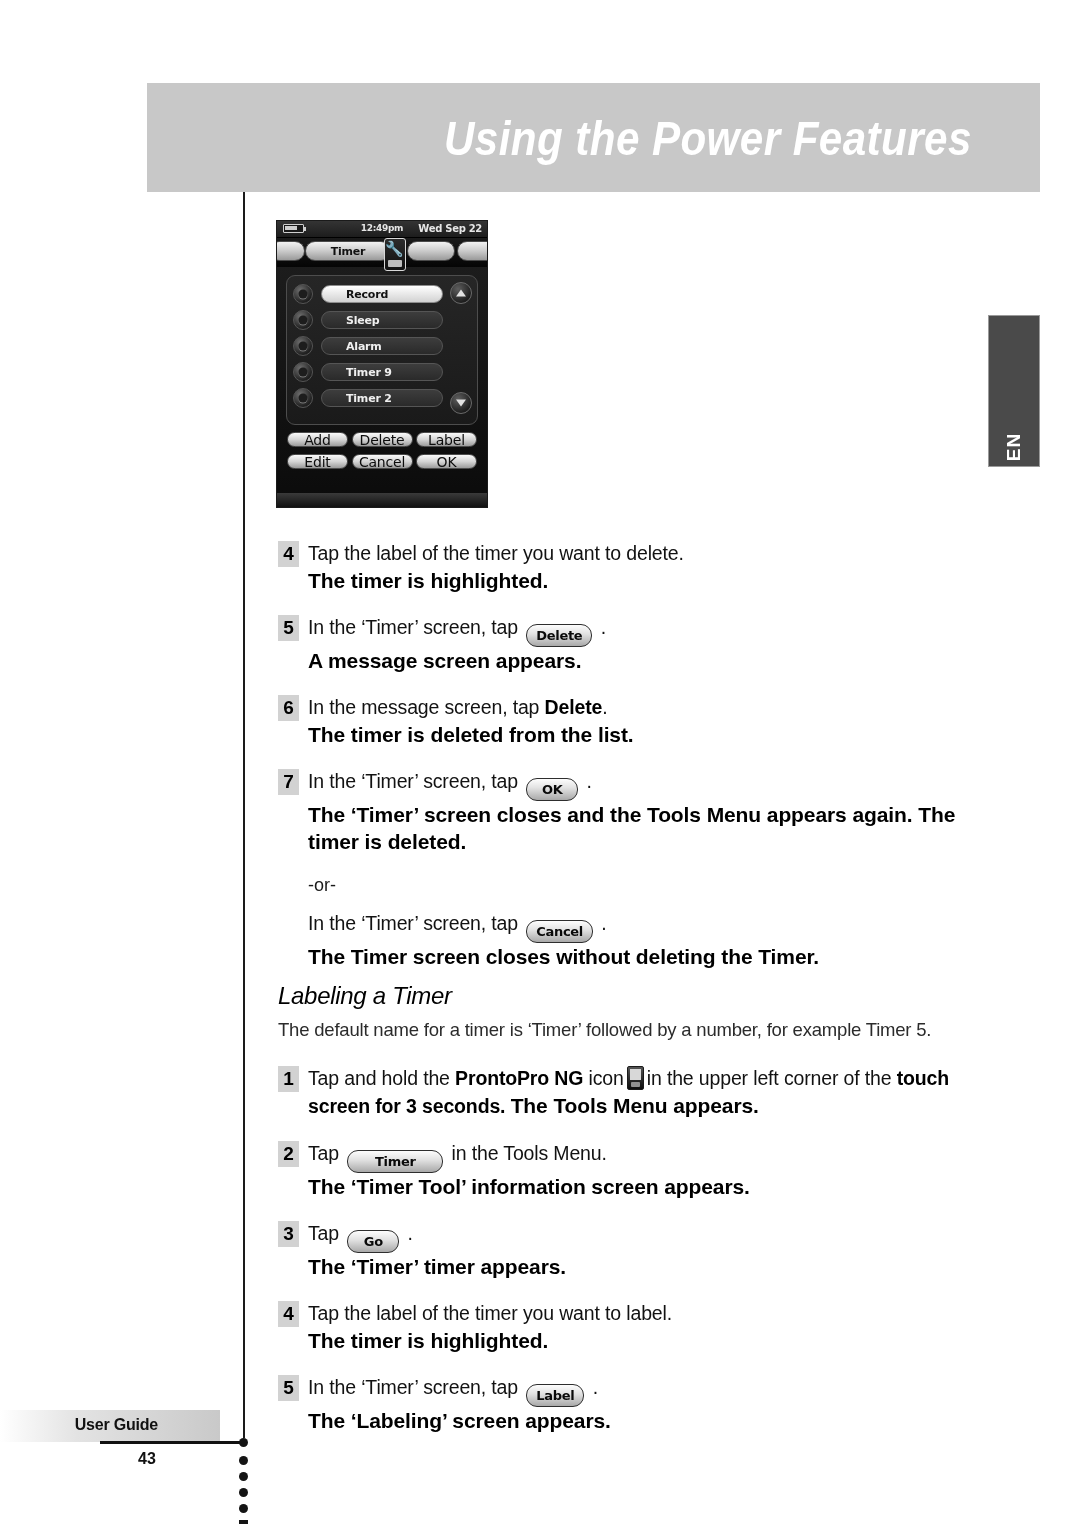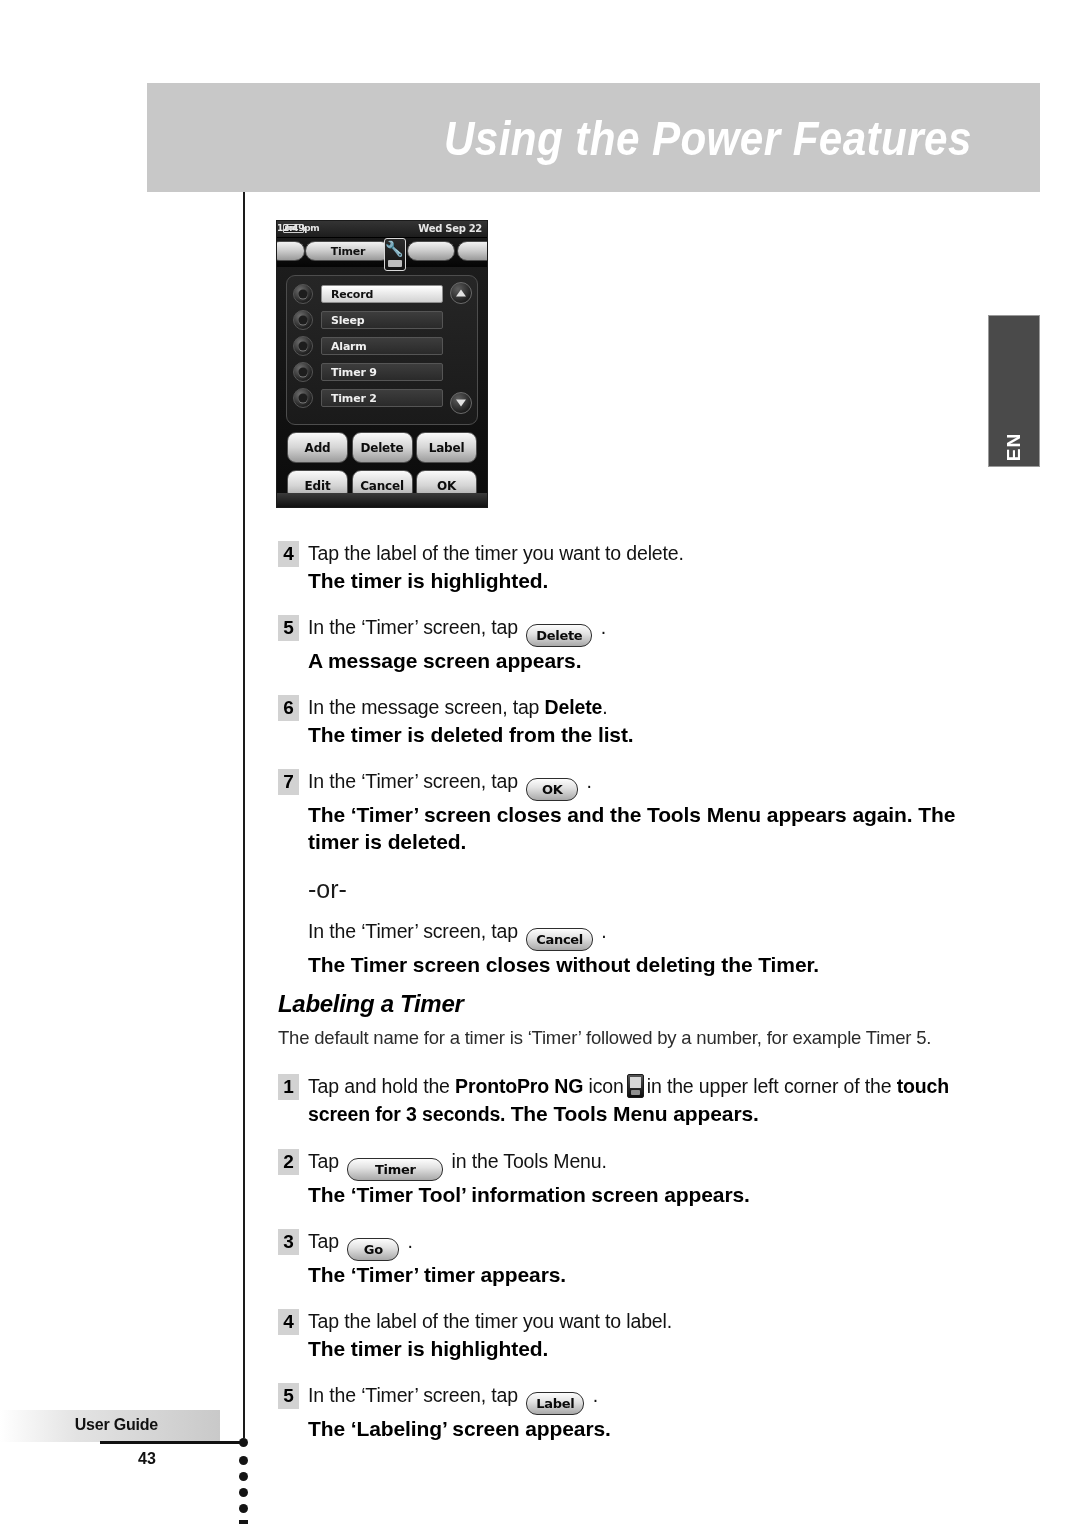--- a/index.html
+++ b/index.html
@@ -112,21 +112,21 @@
   .dev-battery-fill {
     position: absolute;
     left: 1px; top: 1px;
     width: 12px; height: 4px;
     background: #cfcfcf;
   }
   .dev-time {
     position: absolute;
     left: 0; right: 0;
     top: 2px;
-    text-align: left;
+    text-align: center;
     color: #e6e6e6;
     font-size: 9px;
     font-weight: bold;
     letter-spacing: -0.3px;
   }
   .dev-date {
     position: absolute;
     right: 5px; top: 2px;
     color: #e6e6e6;
     font-size: 10px;
@@ -223,27 +223,27 @@
     transform: translate(-50%,-50%);
     width: 9px; height: 9px;
     border-radius: 50%;
     background: #1d1d1d;
     box-shadow: 0 1px 0 #7a7a7a;
   }
   .dev-item {
     margin-left: 8px;
     flex: 1;
     height: 18px;
-    border-radius: 2px;
+    border-radius: 10px;
     background: linear-gradient(#3d3d3d, #2a2a2a);
     border: 1px solid #555;
     box-sizing: border-box;
     display: flex;
     align-items: center;
-    padding-left: 9px;
+    padding-left: 24px;
     color: #f0f0f0;
     font-size: 11px;
     font-weight: bold;
     letter-spacing: -0.2px;
     margin-right: 30px;
   }
   .dev-item.selected {
     background: linear-gradient(#ffffff, #d2d2d2);
     color: #111;
     border-color: #8d8d8d;
@@ -269,27 +269,27 @@
   }
   .dev-arrow.up .tri { border-bottom: 7px solid #e2e2e2; }
   .dev-arrow.down .tri { border-top: 7px solid #e2e2e2; }
 
   .dev-btnrow {
     display: flex;
     justify-content: space-between;
     margin: 7px 5px 0 5px;
   }
   .dev-btn {
-    width: 61px; height: 31px;
+    width: 61px; height: 15px;
     border-radius: 9px;
     background: linear-gradient(#fafafa 0%, #d5d5d5 50%, #9c9c9c 100%);
     border: 1px solid #4d4d4d;
     box-sizing: border-box;
     display: flex; align-items: center; justify-content: center;
-    font-size: 12px; font-weight: bold; color: #0d0d0d;
+    font-size: 14px; font-weight: normal; color: #0d0d0d;
     letter-spacing: -0.2px;
   }
   .dev-footer {
     position: absolute;
     left: 0; right: 0; bottom: 0;
     height: 14px;
     background: linear-gradient(#3a3a3a, #111);
   }
 
   
@@ -382,35 +382,35 @@
     position: absolute;
     left: 3px; bottom: 2px; right: 3px;
     height: 5px;
     background: #8f8f8f;
     border-radius: 1px;
   }
 
   
   #section-heading {
     font-size: 24px;
-    font-weight: bold;
+    font-weight: normal;
     font-style: italic;
     letter-spacing: -0.3px;
     margin: 12px 0 6px 0;
     color: #000;
   }
   #section-intro {
     font-size: 18.5px;
     line-height: 27px;
     color: #2b2b2b;
     margin-bottom: 22px;
     letter-spacing: -0.2px;
   }
   #or-line {
-    font-size: 25px;
+    font-size: 18px;
     color: #1a1a1a;
     margin: 0 0 14px 30px;
   }
   .or-block { margin-left: 30px; }
 
   
   #footer-tab {
     position: absolute;
     left: 0;
     top: 1410px;

